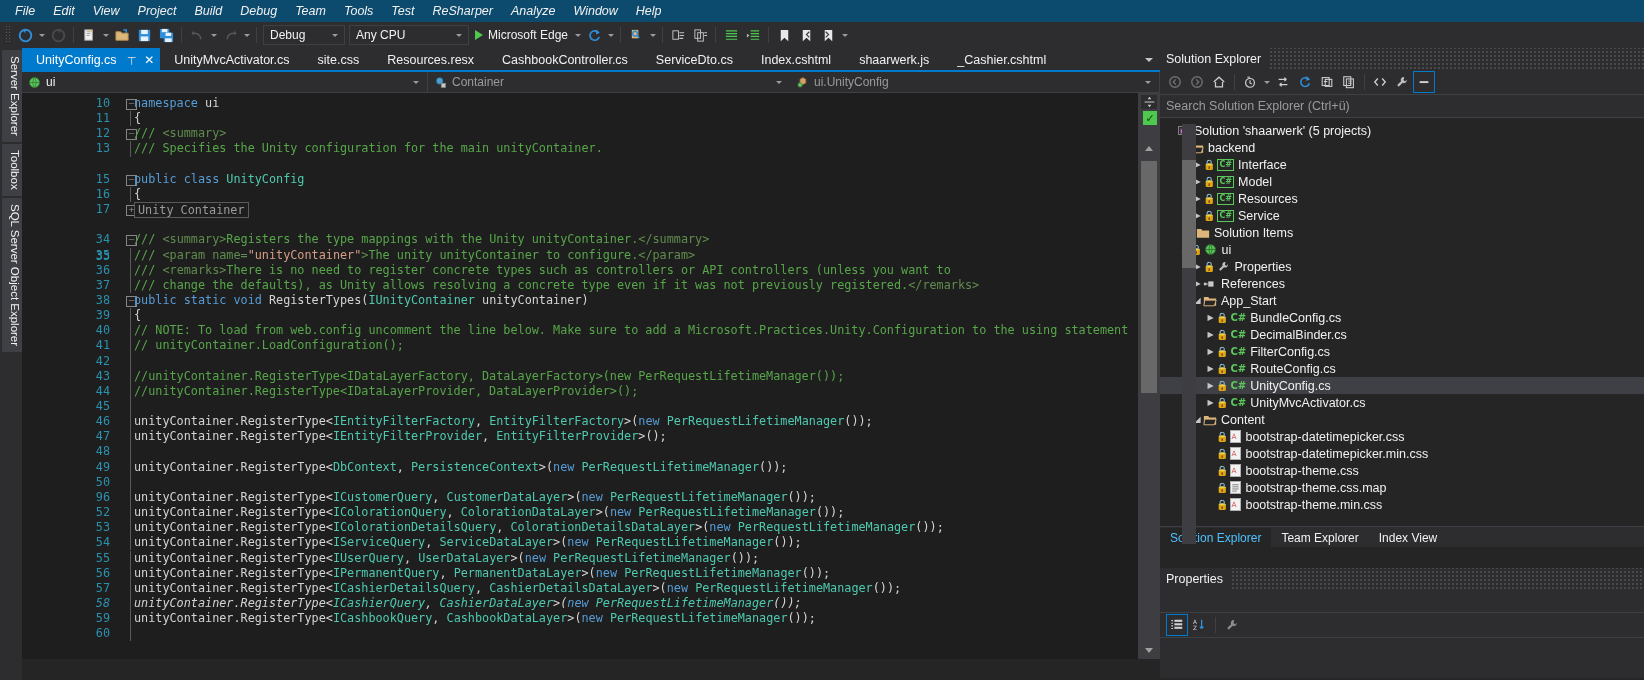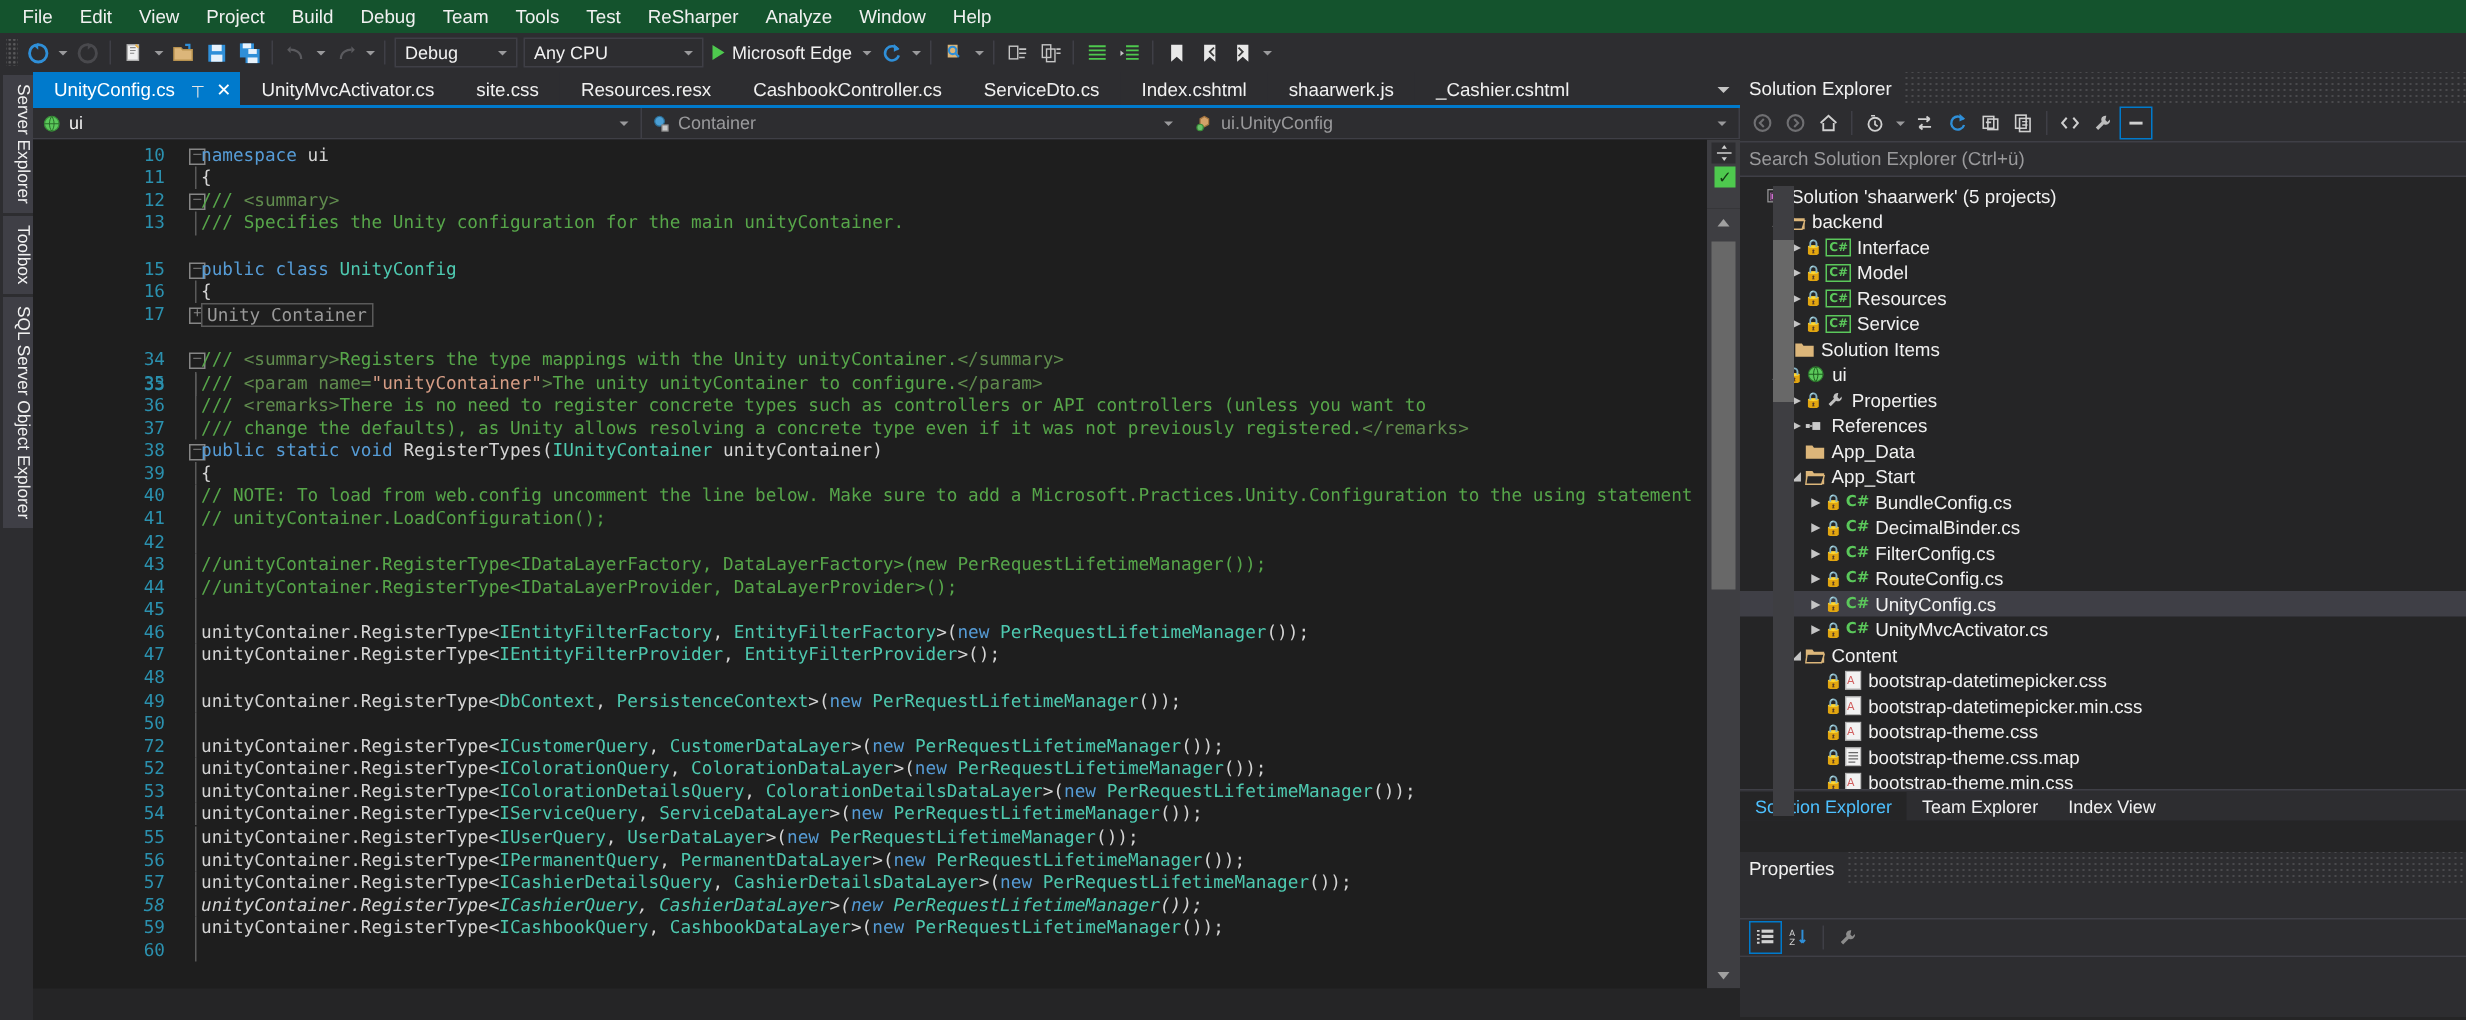--- a/index.html
+++ b/index.html
@@ -5,21 +5,21 @@
   html,body{margin:0;padding:0;background:#2d2d30;}
   body{
     width:1644px;height:680px;overflow:hidden;
     font-family:"Liberation Sans", sans-serif;
     font-size:12px;color:#f1f1f1;
     -webkit-font-smoothing:antialiased;
   }
   .app{position:relative;width:1644px;height:680px;background:#2d2d30;}
 
   
-  .menubar{height:22px;background:#14532d;display:flex;align-items:center;padding-left:6px;}
+  .menubar{height:22px;background:#0c4a6e;display:flex;align-items:center;padding-left:6px;font-style:italic;}
   .menubar .mi{padding:2px 9px;font-size:12.5px;color:#f1f1f1;line-height:18px;cursor:default;}
 
   
   .toolbar{height:26px;background:#2d2d30;display:flex;align-items:center;padding-left:4px;gap:0px;}
   .tb-grip{width:8px;height:18px;margin-right:2px;
      background-image:radial-gradient(#5a5a5c 0.8px, transparent 0.9px);
      background-size:3px 3px;background-position:1px 2px;}
   .tb-btn{width:22px;height:22px;display:flex;align-items:center;justify-content:center;cursor:default;}
   .tb-sep{width:1px;height:16px;background:#3f3f46;margin:0 4px;}
   .tb-caret{width:11px;height:22px;display:flex;align-items:center;justify-content:center;}
@@ -495,21 +495,21 @@
             <span class="ln" style="position: absolute; top: 0px;">49</span>
             <span class="vline"></span>
             <span class="codetext" style="font-family: &quot;DejaVu Sans Mono&quot;, &quot;Liberation Mono&quot;, monospace; font-size: 11.8px;"><span>            </span><span class="pl">unityContainer.RegisterType&lt;</span><span class="typ">DbContext</span><span class="pl">, </span><span class="typ">PersistenceContext</span><span class="pl">&gt;(</span><span class="kw">new </span><span class="typ">PerRequestLifetimeManager</span><span class="pl">());</span></span>
           </div>
           <div class="row" style="position: absolute; left: 0px; right: 0px; top: 381.75px;">
             <span class="ln" style="position: absolute; top: 0px;">50</span>
             <span class="vline"></span>
             <span class="codetext" style="font-family: &quot;DejaVu Sans Mono&quot;, &quot;Liberation Mono&quot;, monospace; font-size: 11.8px;"><span></span></span>
           </div>
           <div class="row" style="position: absolute; left: 0px; right: 0px; top: 396.9px;">
-            <span class="ln" style="position: absolute; top: 0px;">72</span>
+            <span class="ln" style="position: absolute; top: 0px;">96</span>
             <span class="vline"></span>
             <span class="codetext" style="font-family: &quot;DejaVu Sans Mono&quot;, &quot;Liberation Mono&quot;, monospace; font-size: 11.8px;"><span>            </span><span class="pl">unityContainer.RegisterType&lt;</span><span class="typ">ICustomerQuery</span><span class="pl">, </span><span class="typ">CustomerDataLayer</span><span class="pl">&gt;(</span><span class="kw">new </span><span class="typ">PerRequestLifetimeManager</span><span class="pl">());</span></span>
           </div>
           <div class="row" style="position: absolute; left: 0px; right: 0px; top: 412.05px;">
             <span class="ln" style="position: absolute; top: 0px;">52</span>
             <span class="vline"></span>
             <span class="codetext" style="font-family: &quot;DejaVu Sans Mono&quot;, &quot;Liberation Mono&quot;, monospace; font-size: 11.8px;"><span>            </span><span class="pl">unityContainer.RegisterType&lt;</span><span class="typ">IColorationQuery</span><span class="pl">, </span><span class="typ">ColorationDataLayer</span><span class="pl">&gt;(</span><span class="kw">new </span><span class="typ">PerRequestLifetimeManager</span><span class="pl">());</span></span>
           </div>
           <div class="row" style="position: absolute; left: 0px; right: 0px; top: 427.2px;">
             <span class="ln" style="position: absolute; top: 0px;">53</span>
@@ -747,29 +747,20 @@
           <span style="display: inline-flex; align-items: center; margin-right: 4px;">
             <svg width="14" height="10" viewBox="0 0 16 10">
               <rect x="1" y="3.5" width="3" height="3" fill="#c9c9c9"></rect>
               <rect x="6" y="2" width="6" height="6" fill="#c9c9c9"></rect>
               <path d="M4 5h2" stroke="#c9c9c9" stroke-width="1"></path>
             </svg>
           </span>
           <span>References</span>
         </div>
         <div class="trow" style="padding-left: 32px;">
-          <span class="tw"></span>
-          <span style="display: inline-flex; align-items: center; margin-right: 4px;">
-            <svg width="14" height="12" viewBox="0 0 16 13">
-              <path d="M1 2h5l1.2 1.6H15V12H1z" fill="#dcb67a"></path>
-            </svg>
-          </span>
-          <span>App_Data</span>
-        </div>
-        <div class="trow" style="padding-left: 32px;">
           <span class="tw" style="transform: rotate(0deg);">◢</span>
           <span style="display: inline-flex; align-items: center; margin-right: 4px;">
             <svg width="14" height="12" viewBox="0 0 16 13">
               <path d="M1 2h5l1.2 1.6H15V12H1z" fill="#dcb67a"></path>
               <path d="M2 5.5h13L13 12H1z" fill="#252526" stroke="#dcb67a" stroke-width="1"></path>
             </svg>
           </span>
           <span>App_Start</span>
         </div>
         <div class="trow" style="padding-left: 45px;">

